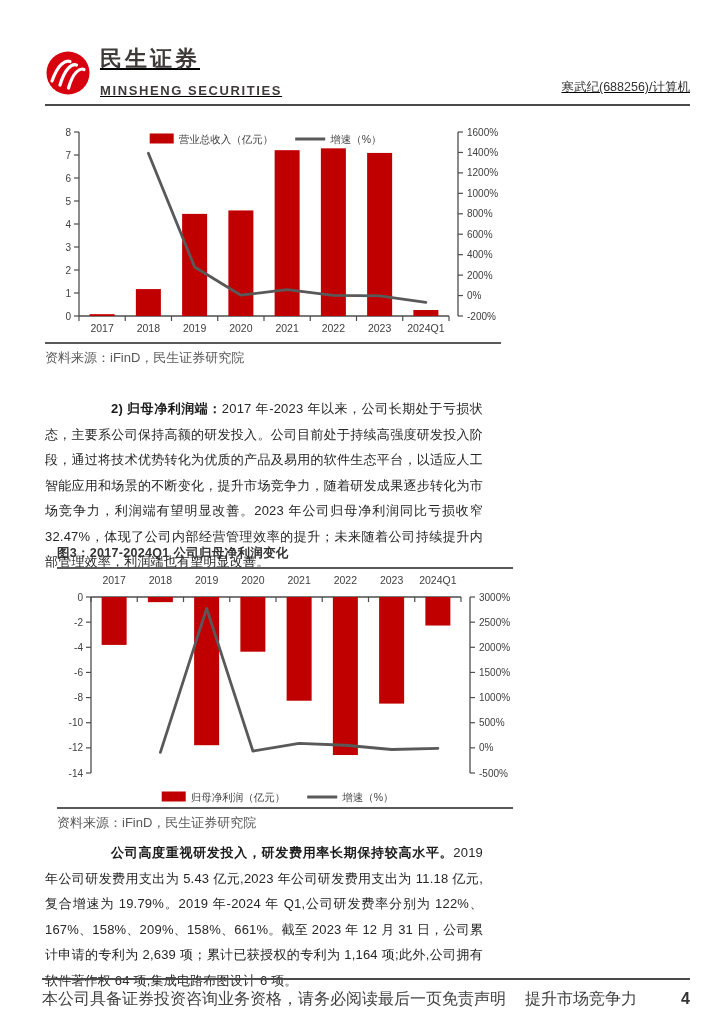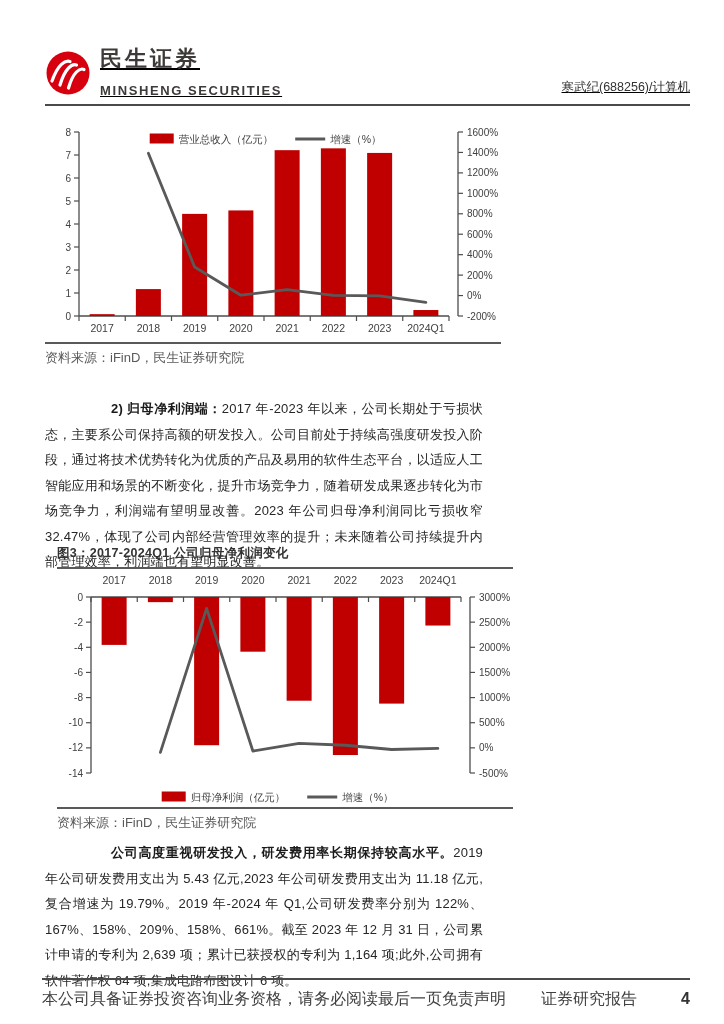--- a/index.html
+++ b/index.html
@@ -217,19 +217,19 @@
     <div class="fig-source">资料来源：iFinD，民生证券研究院</div>
   </div>
 
   <p class="para para2"><b>公司高度重视研发投入，研发费用率长期保持较高水平。</b><span>2019 年公司研发费用支出为 5.43 亿元,2023 年公司研发费用支出为 11.18 亿元,复合增速为 19.79%。2019 年-2024 年 Q1,公司研发费率分别为 122%、167%、158%、209%、158%、661%。截至 2023 年 12 月 31 日，公司累计申请的专利为 2,639 项；累计已获授权的专利为 1,164 项;此外,公司拥有软件著作权 64 项,集成电路布图设计 6 项。</span></p>
 
   <div class="footer">
     <div class="footer-rule"></div>
     <div class="footer-row">
       <span>本公司具备证券投资咨询业务资格，请务必阅读最后一页免责声明</span>
       <span class="footer-right">
-        <span>证券研究报告</span>
+        <span>提升市场竞争力</span>
         <span class="page-num">4</span>
       </span>
     </div>
   </div>
 
 </div>
 
 </body></html>

